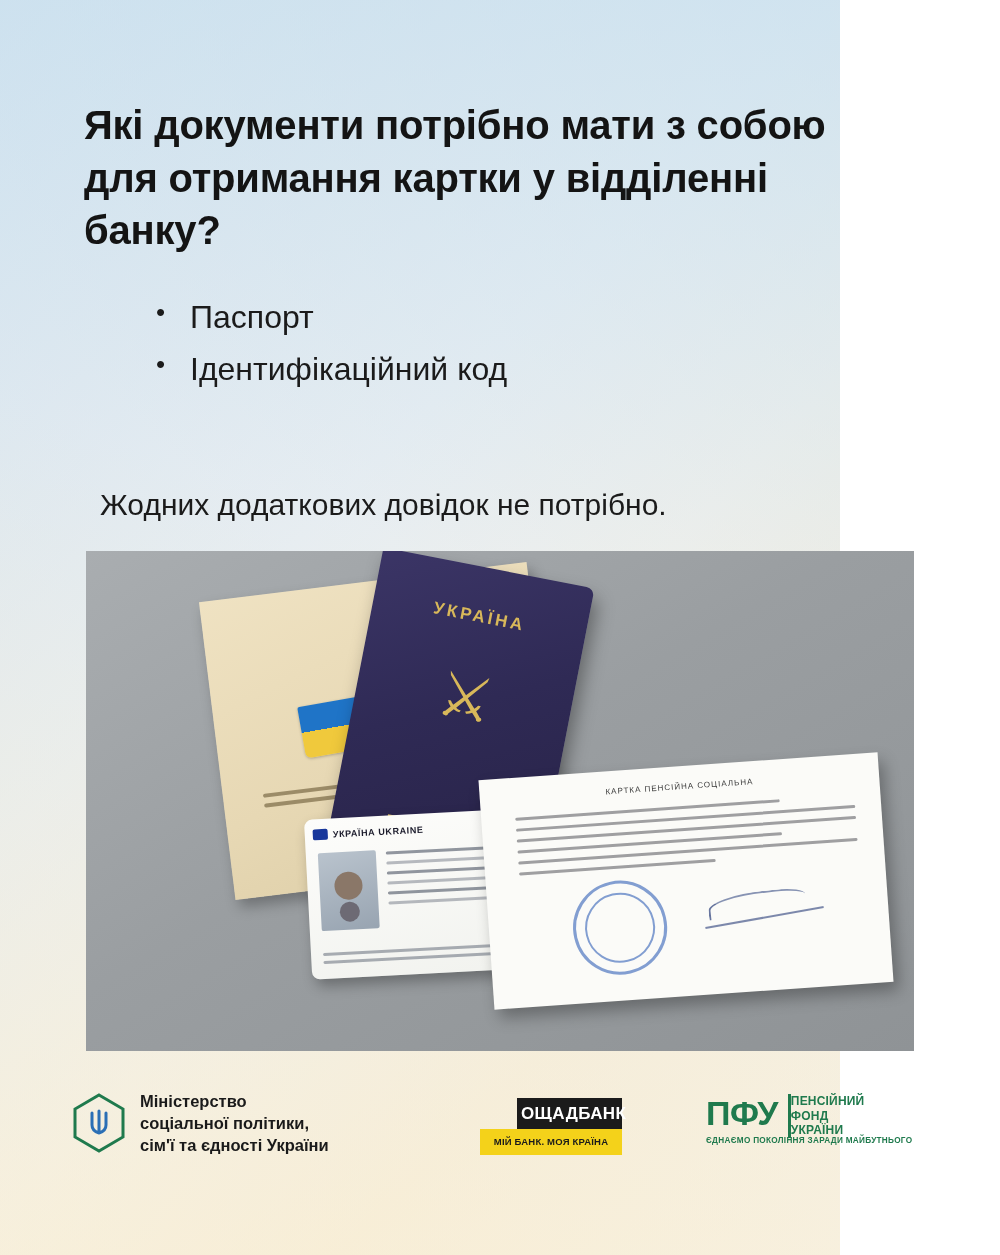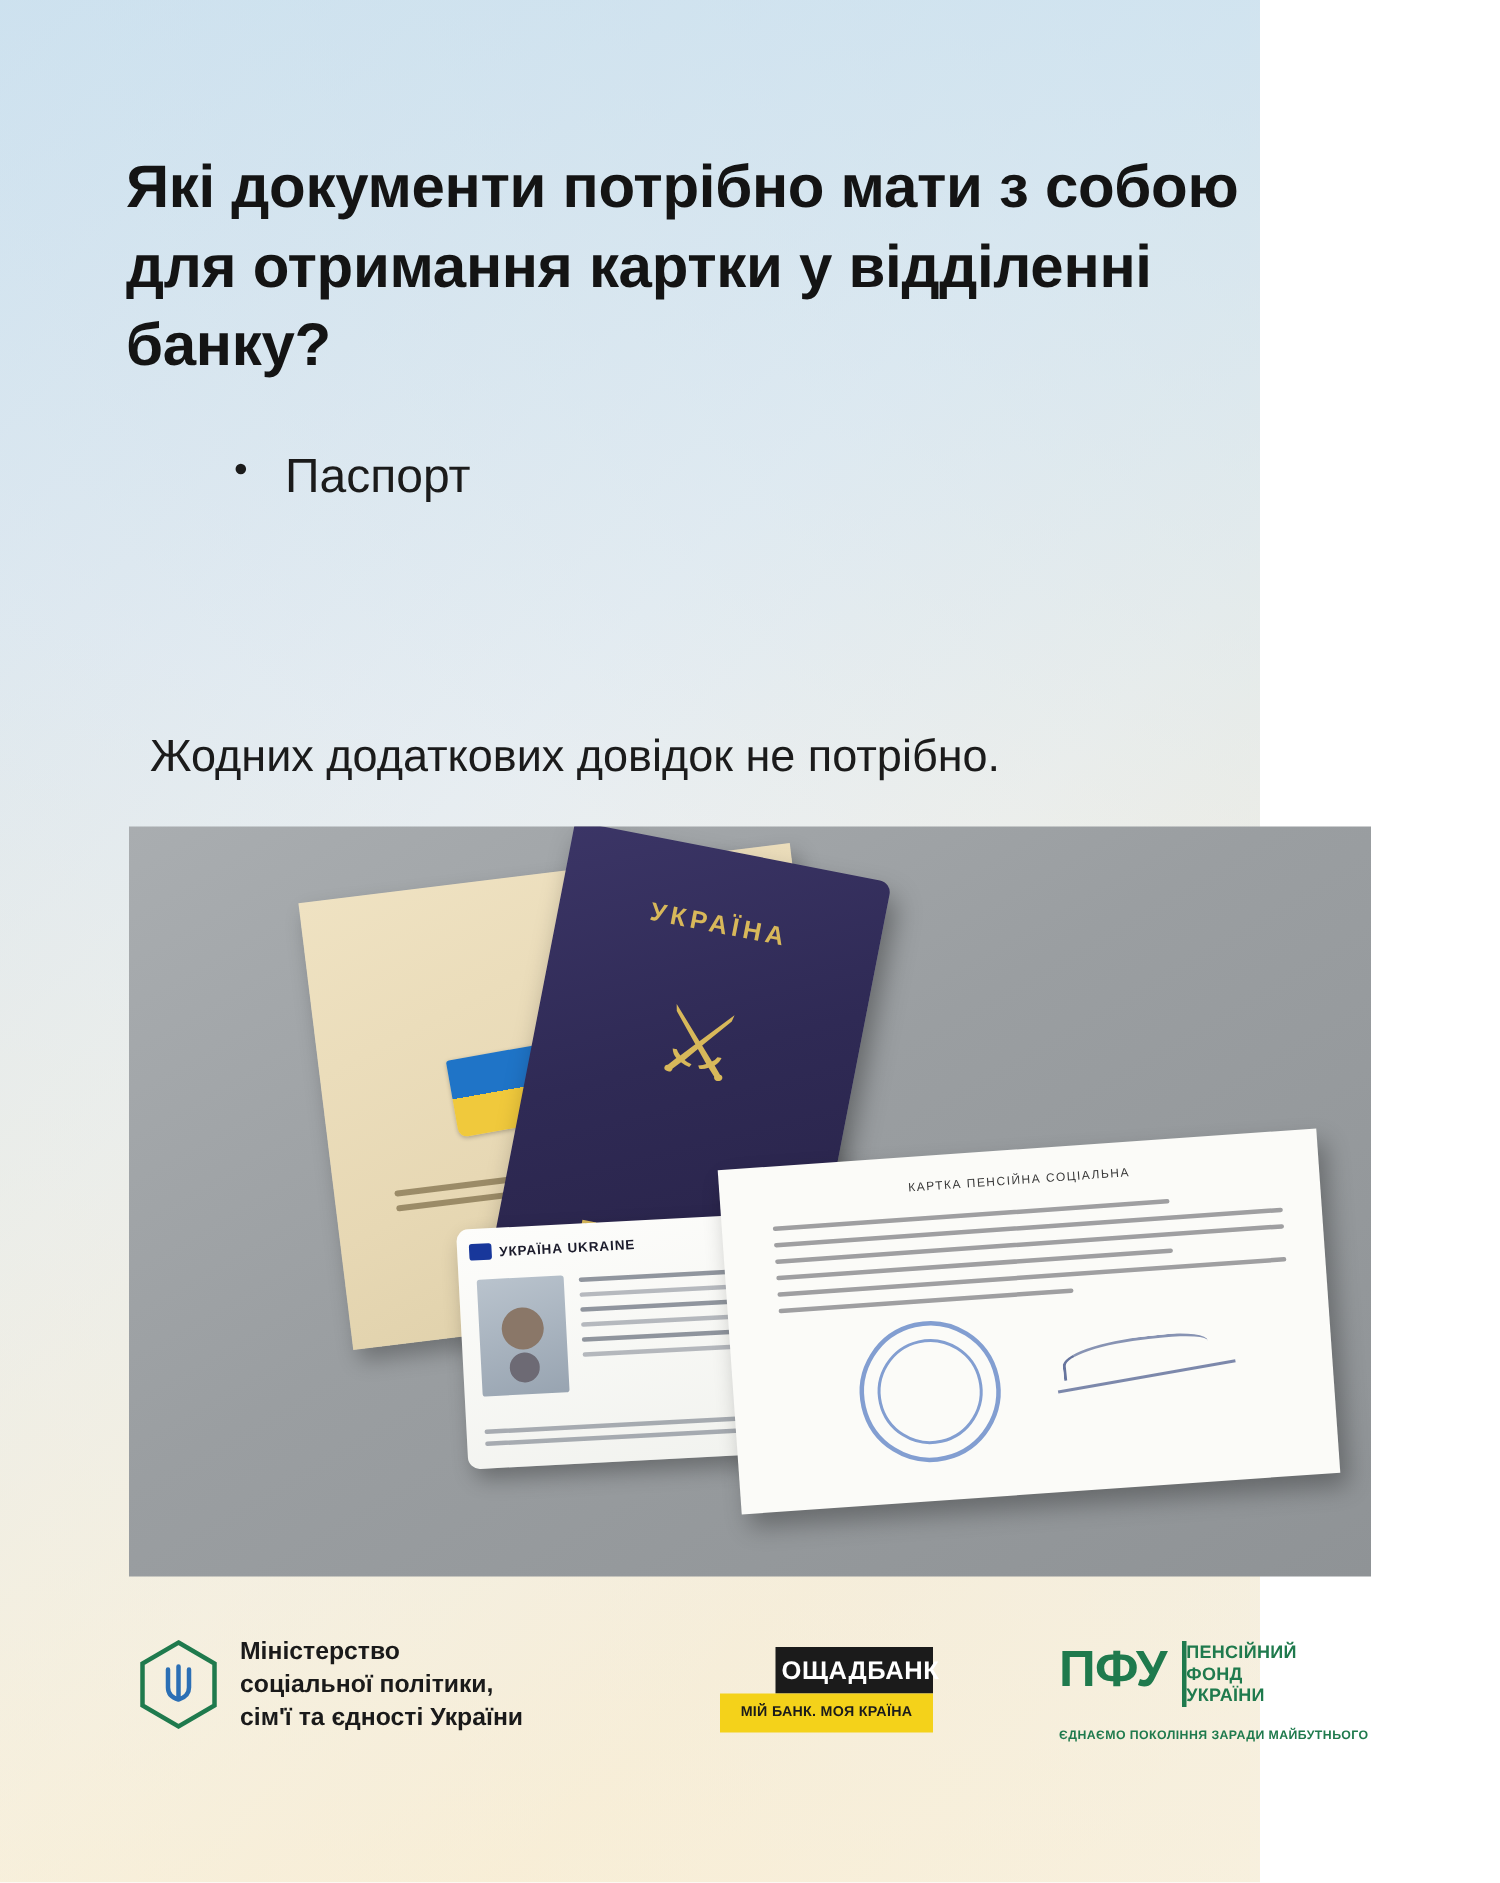--- a/index.html
+++ b/index.html
@@ -349,21 +349,21 @@
   .footer {
     position: absolute;
     left: 0;
     right: 0;
     top: 1082px;
     height: 110px;
   }
 
   .logo-min {
     position: absolute;
-    left: 92px;
+    left: 72px;
     top: 8px;
     display: flex;
     align-items: center;
     gap: 14px;
   }
   .hex {
     width: 54px;
     height: 60px;
     position: relative;
     flex: none;
@@ -426,38 +426,39 @@
     font-size: 12px;
     font-weight: bold;
     color: #1f7a4d;
     line-height: 1.22;
     white-space: pre-line;
     letter-spacing: 0.2px;
   }
   .pfu-tag {
     position: absolute;
     left: 0;
-    top: 58px;
+    top: 42px;
     font-size: 8.2px;
     font-weight: bold;
     color: #1f7a4d;
     letter-spacing: 0.3px;
     white-space: nowrap;
   }
 </style>
 </head>
 <body>
 
 <div class="poster">
   <div class="content">
 
     <h1 class="headline">Які документи потрібно мати з собою для отримання картки у відділенні банку?</h1>
 
     <ul class="bullets">
       <li>Паспорт</li>
+      <li>Ідентифікаційний код</li>
     </ul>
 
     <p class="note">Жодних додаткових довідок не потрібно.</p>
 
     <div class="photo">
 
       <div class="doc-beige">
         <div class="beige-flag"></div>
         <div class="beige-lines">
           <i></i>

